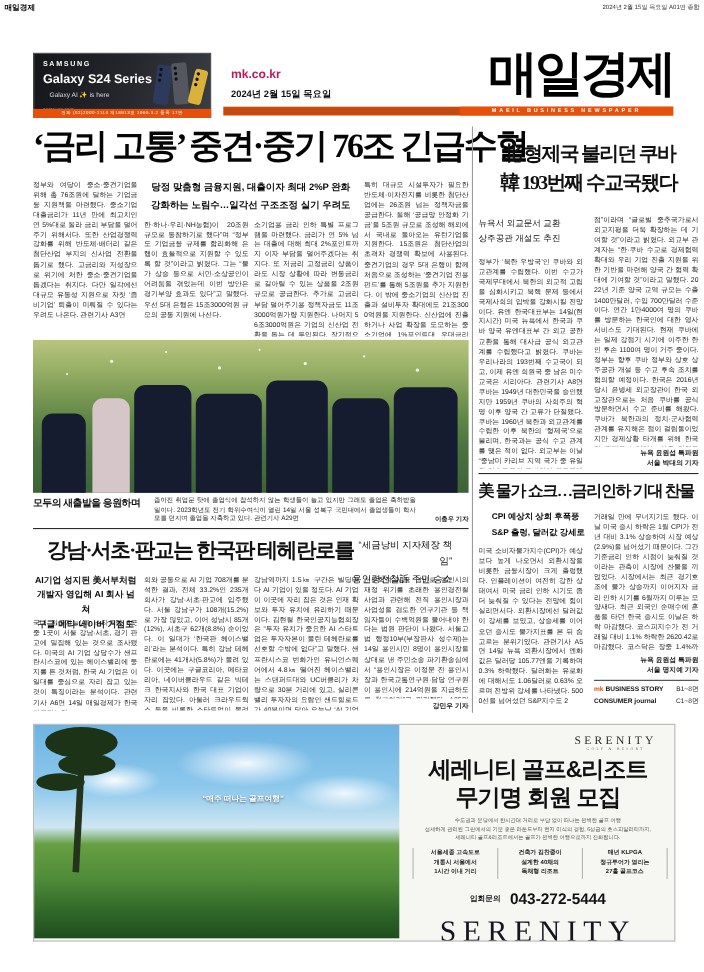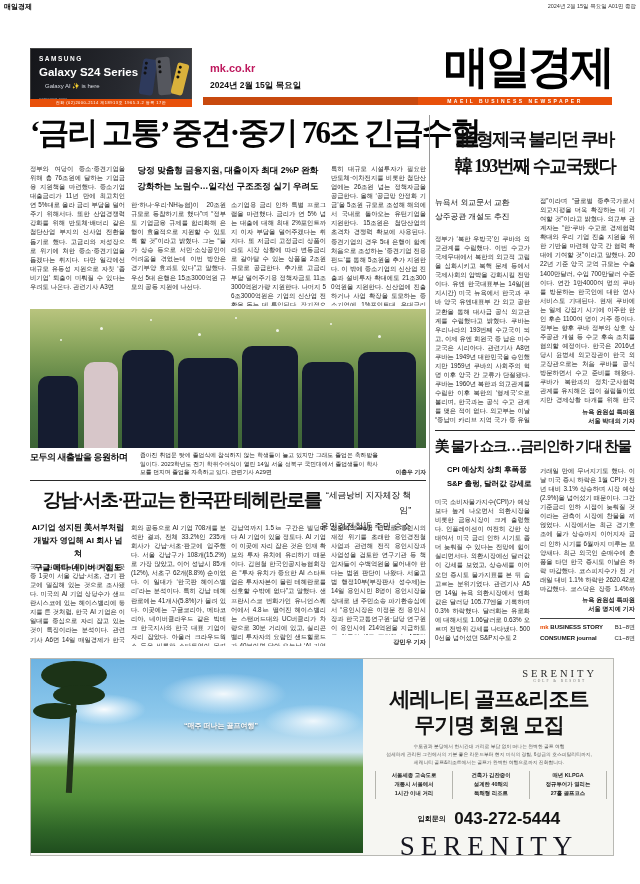--- a/index.html
+++ b/index.html
@@ -72,21 +72,21 @@
   .slogo-small small{display:block;font-size:3.5px;letter-spacing:2px;color:#777;}
   .stitle1{position:absolute;left:340px;top:26px;width:236px;text-align:center;font-size:21px;font-weight:900;letter-spacing:-1px;color:#111;}
   .stitle2{position:absolute;left:340px;top:52px;width:236px;text-align:center;font-size:21px;font-weight:900;letter-spacing:-1px;color:#111;}
   .sdesc{position:absolute;left:336px;top:84px;width:244px;text-align:center;font-size:4.8px;line-height:1.7;color:#555;white-space:pre-line;}
   .sboxes{position:absolute;left:344px;top:112px;width:232px;display:flex;}
   .sbox{flex:1;text-align:center;font-size:5.4px;font-weight:800;line-height:1.7;color:#222;white-space:pre-line;border-left:1px solid #b5b5ae;}
   .sbox:first-child{border-left:1px solid #b5b5ae;}
   .sboxes .sbox:last-child{border-right:1px solid #b5b5ae;}
   .sphone{position:absolute;left:340px;top:150px;width:236px;text-align:center;}
   .sphone .lab{font-size:7px;font-weight:800;vertical-align:3px;margin-right:4px;}
-  .sphone .num{font-size:17px;font-weight:900;letter-spacing:0;color:#111;}
+  .sphone .num{font-size:14px;font-weight:900;letter-spacing:0;color:#111;}
   .slogo-big{position:absolute;left:340px;top:172px;width:236px;text-align:center;font-family:"Liberation Serif",serif;font-size:27px;letter-spacing:6px;color:#15151f;}
 </style>
 </head>
 <body>
 
 <div class="page">
 
   <div class="abs microbrand">매일경제</div>
   <div class="abs microedition">2024년 2월 15일 목요일 A01면 종합</div>
 

